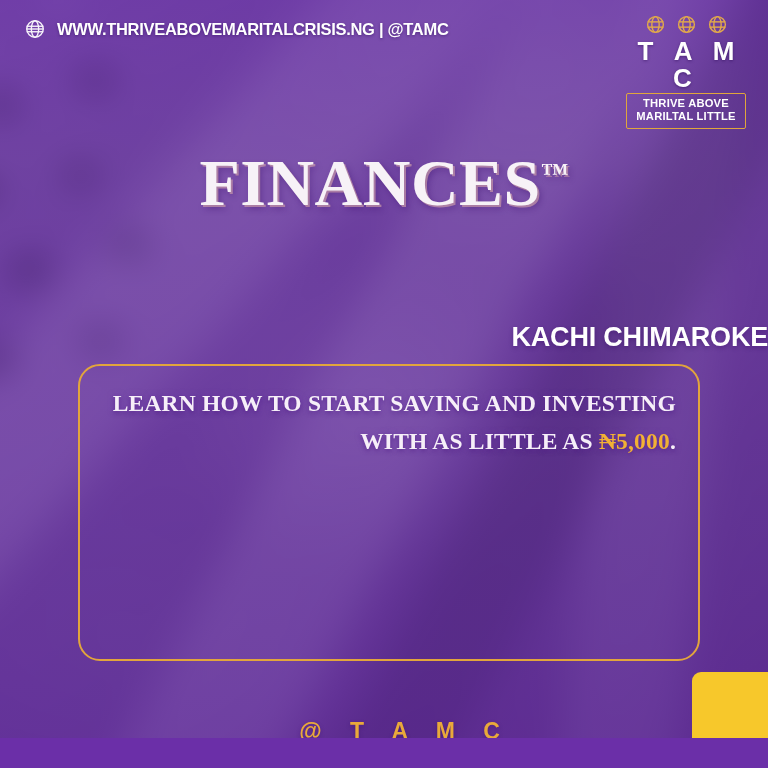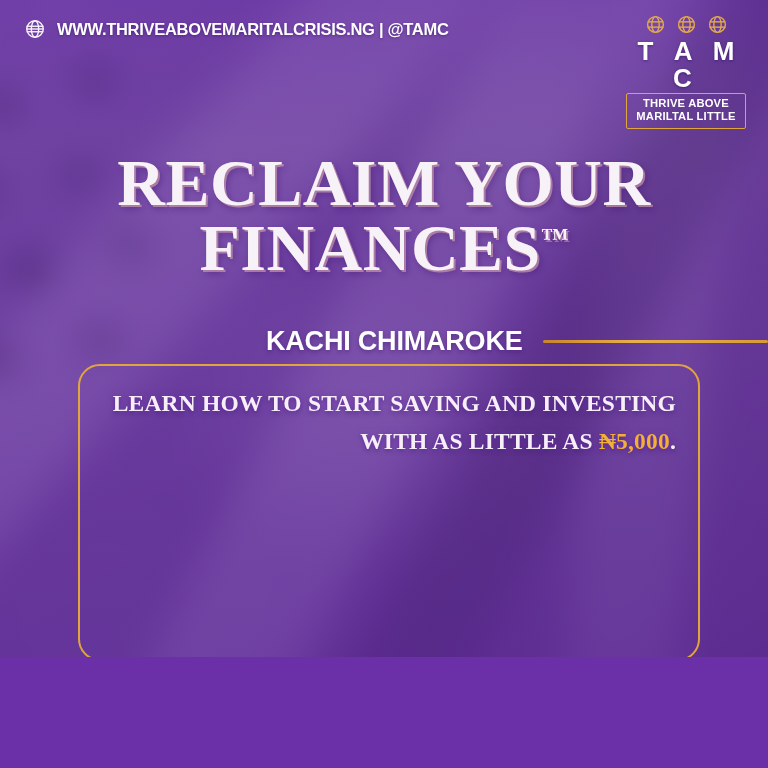--- a/index.html
+++ b/index.html
@@ -8,21 +8,21 @@
     width: 768px;
     height: 768px;
     overflow: hidden;
     background: #6B2FA8;
     font-family: "Liberation Sans", sans-serif;
   }
 
   #poster {
     position: relative;
     width: 768px;
-    height: 657px;
+    height: 738px;
     overflow: hidden;
     background: #7B35C4;
   }
 
   
   .bg-layer {
     position: absolute;
     inset: -60px;
     overflow: hidden;
   }
@@ -145,22 +145,23 @@
     letter-spacing: 0;
   }
 
   
   .author-row {
     position: absolute;
     top: 322px;
     left: 0; right: 0;
     height: 38px;
     display: flex;
-    align-items: center;
+    align-items: flex-end;
     z-index: 5;
+    flex-direction: column;
   }
   .author-name {
     margin-left: 266px;
     color: #FFFFFF;
     font-size: 27px;
     font-weight: 700;
     letter-spacing: -0.2px;
     white-space: nowrap;
     text-shadow: 0 2px 4px rgba(55,12,100,.40);
   }
@@ -270,21 +271,20 @@
       </svg>
     </div>
     <div class="logo-letters">T A M C</div>
     <div class="logo-tagline">
       <div>THRIVE ABOVE</div>
       <div>MARILTAL LITTLE</div>
     </div>
   </div>
 
   <div class="headline">
-    <div>RECLAIM YOUR</div>
     <div><span>FINANCES</span><span class="tm">™</span></div>
   </div>
 
   <div class="author-row">
     <div class="author-name">KACHI CHIMAROKE</div>
     <div class="author-rule"></div>
   </div>
 
   <div class="copy-box">
     <div class="copy-text"><span>LEARN HOW TO START SAVING AND INVESTING WITH AS LITTLE AS </span><span class="amount">₦5,000</span><span>.</span></div>

